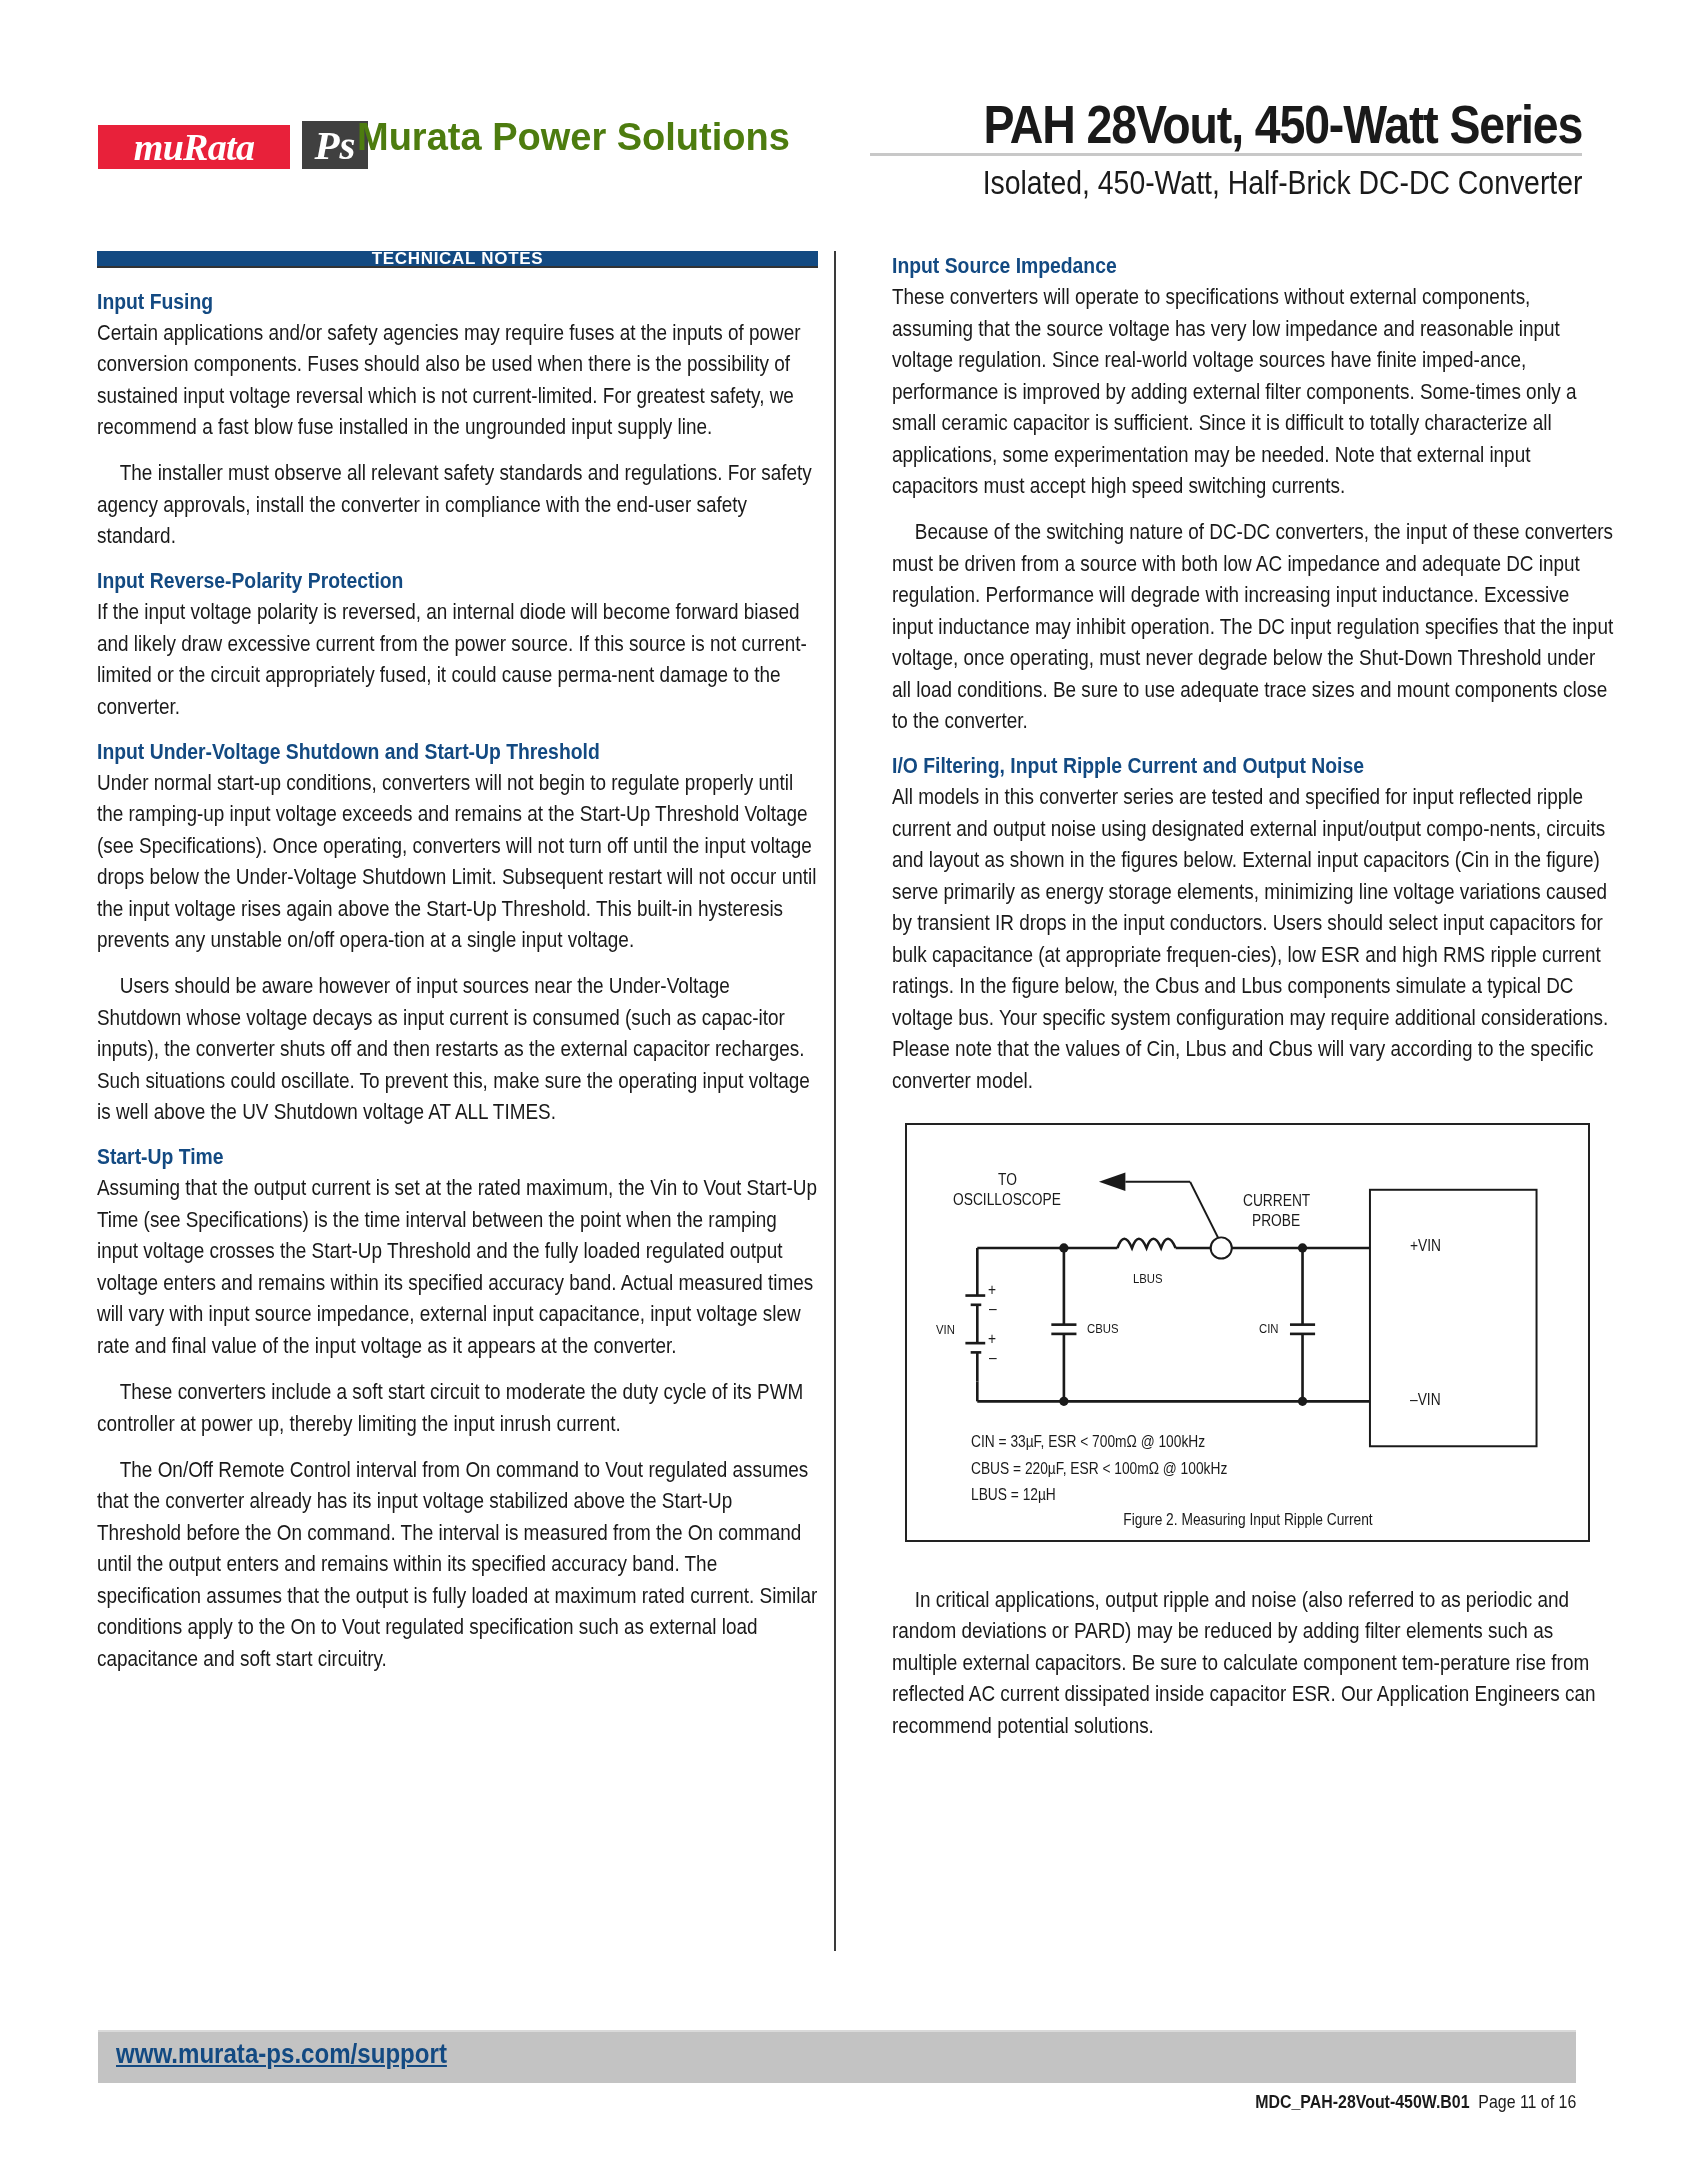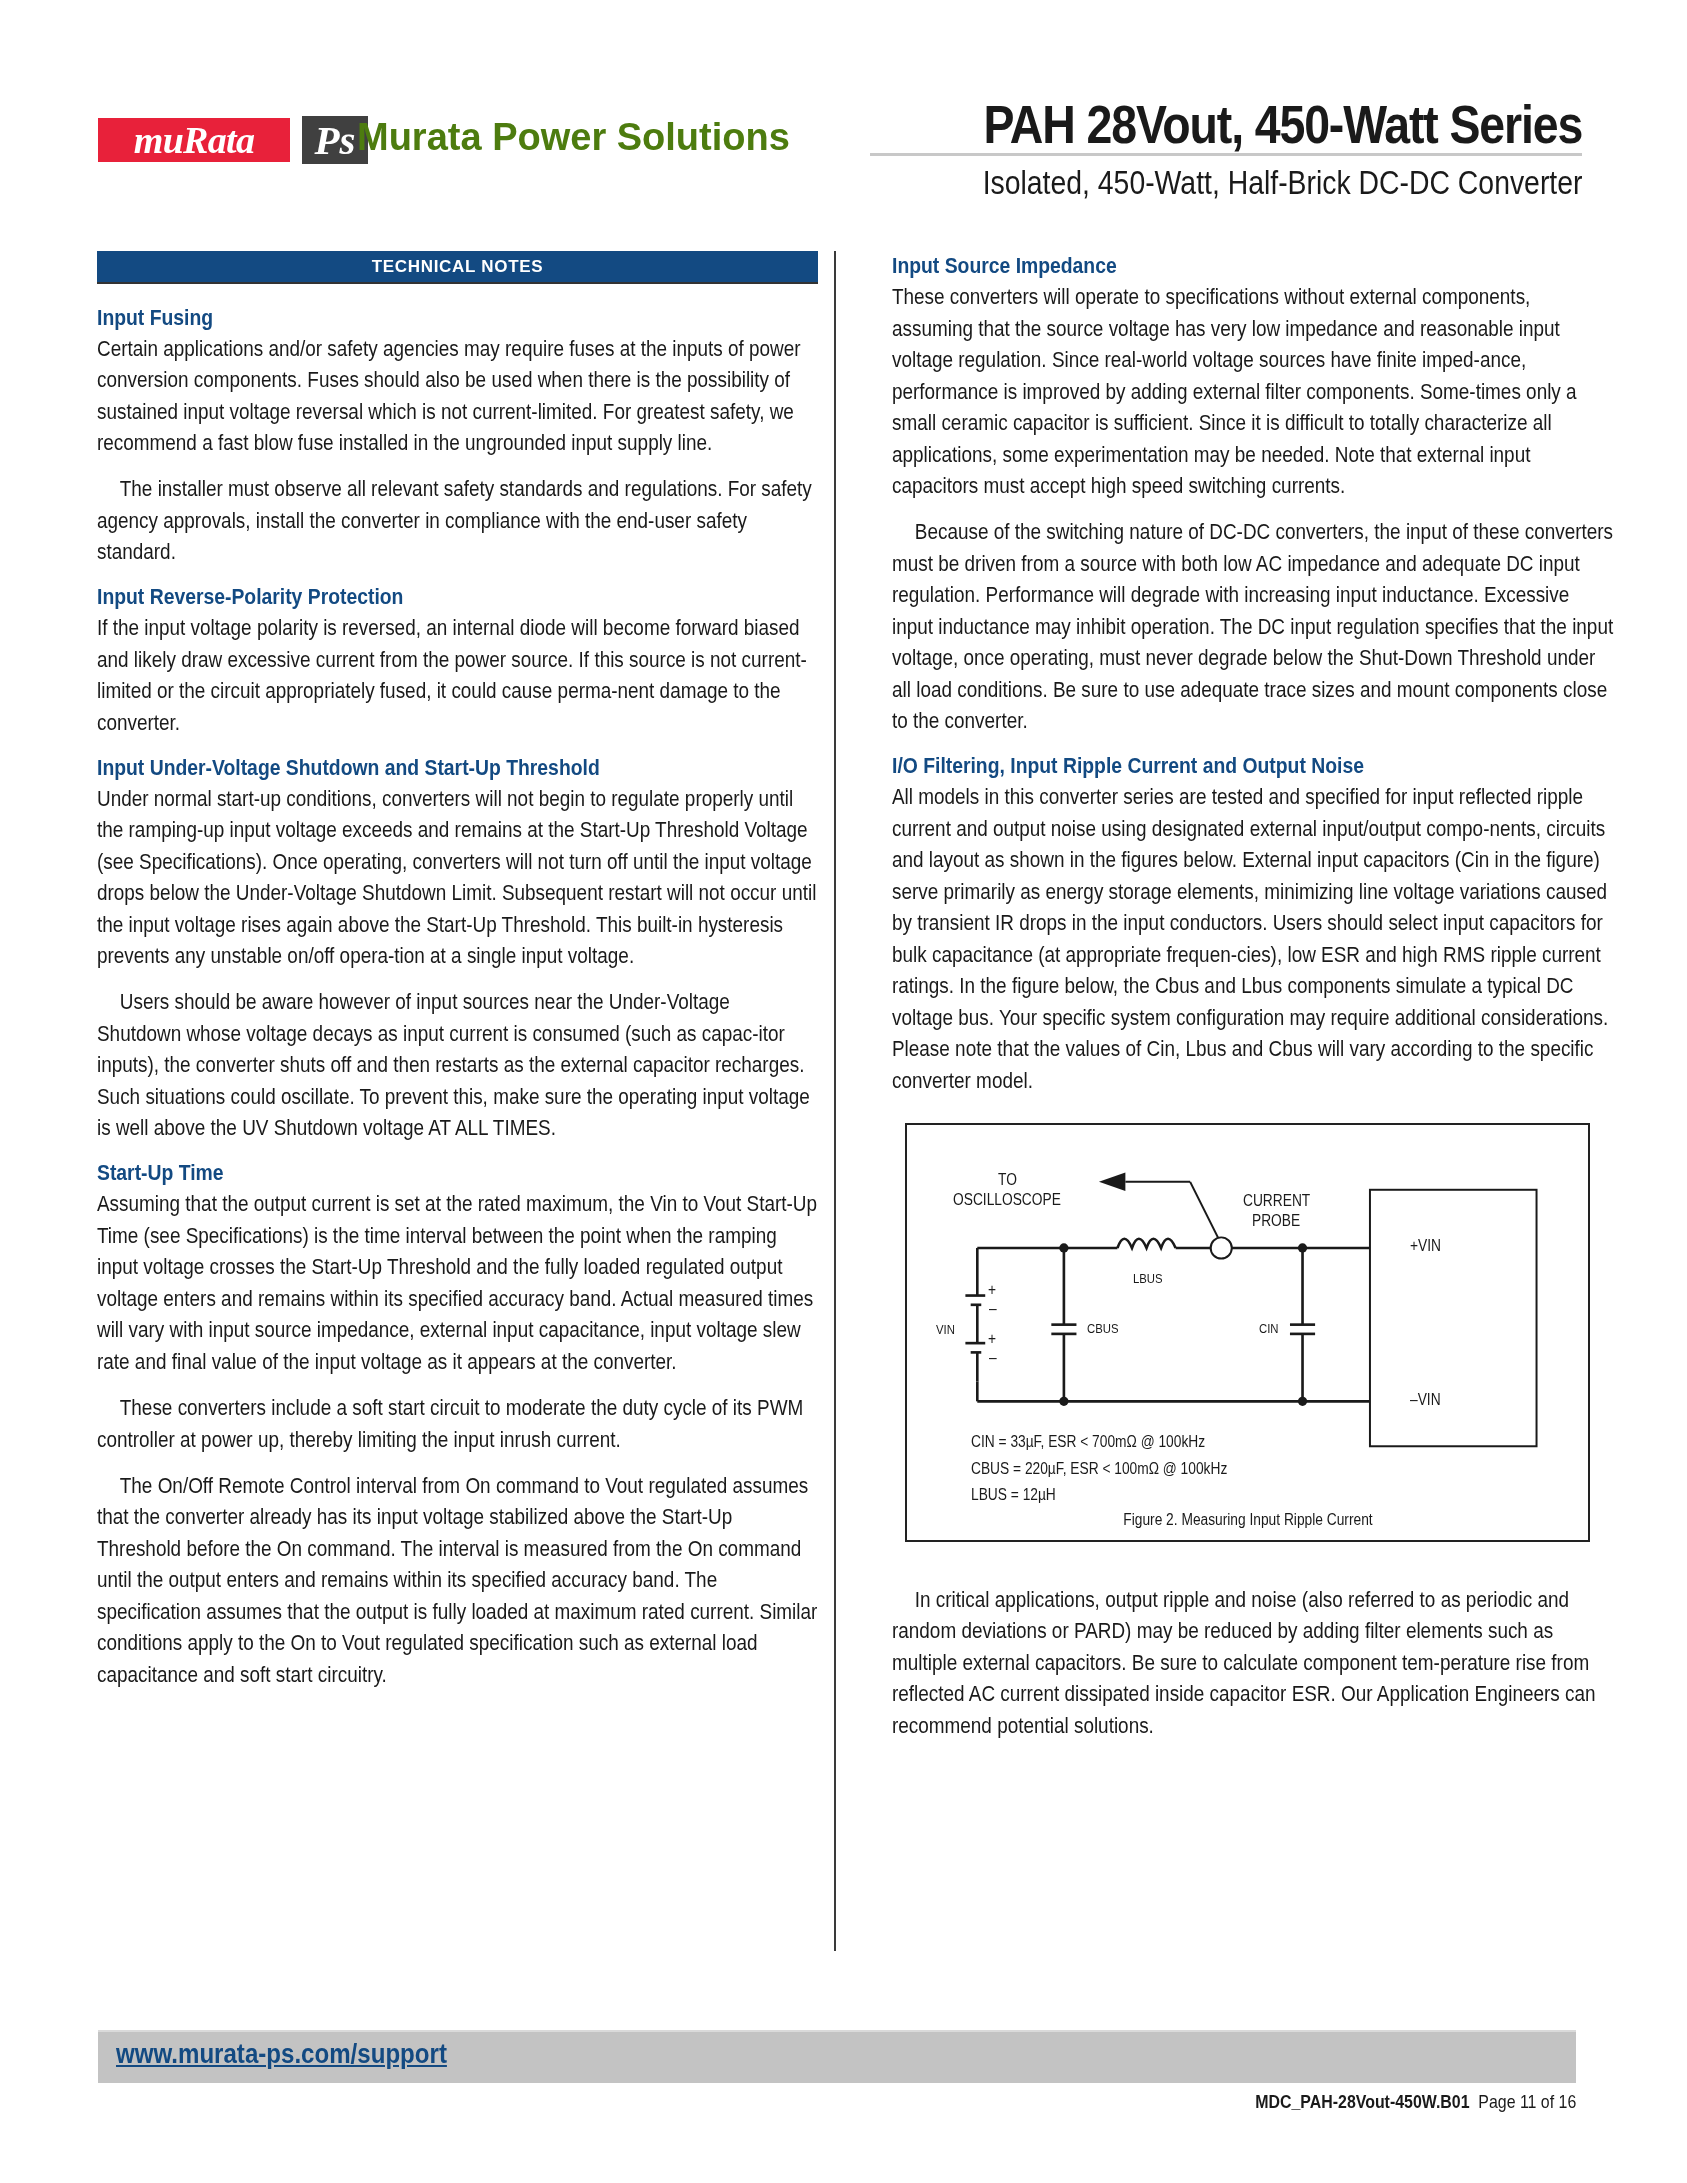--- a/index.html
+++ b/index.html
@@ -1,34 +1,34 @@
 <!DOCTYPE html>
 <html style="font-size:10.6px"><head>
 <meta charset="utf-8">
 <style>
   * { box-sizing: border-box; margin: 0; padding: 0; }
   html, body { width: 1687px; height: 2183px; background: #ffffff; overflow: hidden; }
   body { position: relative; font-family: "Liberation Sans", sans-serif; color: #1a1a1a; }
 
   
-  .logo { position: absolute; left: 98px; top: 111px; height: 58px; display: flex; align-items: center; }
+  .logo { position: absolute; left: 98px; top: 111px; height: 58px; display: flex; align-items: flex-end; }
   .logo-murata { width: 192px; background: #e8213a; color: #fff; font-family: "Liberation Serif", serif; font-style: italic; font-weight: bold; font-size: 38px; display: flex; align-items: center; justify-content: center; letter-spacing: -0.7px; }
   .logo-ps { width: 66px; margin-left: 12px; background: #404040; color: #fff; font-family: "Liberation Serif", serif; font-style: italic; font-weight: bold; font-size: 41px; display: flex; align-items: center; justify-content: center; }
   .brand-name { position: absolute; left: 357px; top: 116px; font-size: 38px; font-weight: bold; color: #4d7c0f; letter-spacing: 0px; }
   .doc-title { position: absolute; right: 105px; top: 93px; font-size: 54px; font-weight: bold; color: #1a1a1a; letter-spacing: -1.3px; transform: scaleX(0.86); transform-origin: right center; white-space: nowrap; }
   .title-rule { position: absolute; left: 870px; right: 105px; top: 153px; height: 2.6px; background: #c8c8c8; }
   .doc-subtitle { position: absolute; right: 105px; top: 164px; font-size: 33px; color: #1a1a1a; transform: scaleX(0.86); transform-origin: right center; white-space: nowrap; }
 
   
   .col { position: absolute; top: 251px; }
   .col-left { left: 97px; width: 721px; }
   .col-right { left: 892px; width: 721px; }
   .col-divider { position: absolute; left: 834px; top: 251px; width: 2px; height: 1700px; background: #3a3a3a; }
 
-  .section-banner { height: 33px; background: #134a82; color: #fff; font-weight: bold; font-size: 17px; letter-spacing: 0.7px; display: flex; align-items: center; justify-content: center; border-bottom: 2.6px solid #333; margin-bottom: 18.5px; }
+  .section-banner { height: 17px; background: #134a82; color: #fff; font-weight: bold; font-size: 17px; letter-spacing: 0.7px; display: flex; align-items: center; justify-content: center; border-bottom: 2.6px solid #333; margin-bottom: 18.5px; }
 
   .txt { transform: scaleX(0.86); transform-origin: left top; width: 839px; }
   h3 { color: #134a82; font-size: 22.5px; font-weight: bold; line-height: 30px; margin-top: 12px; }
   p { font-size: 22px; line-height: 31.5px; color: #1a1a1a; }
   p.indent { text-indent: 26.5px; margin-top: 14.6px; }
   h3:first-child { margin-top: 0; }
 
   
   .figure { position: relative; margin-top: 26.5px; width: 685px; height: 419px; border: 2.6px solid #222; margin-left: 13.2px; }
   .figure svg { position: absolute; left: 0; top: 0; }

